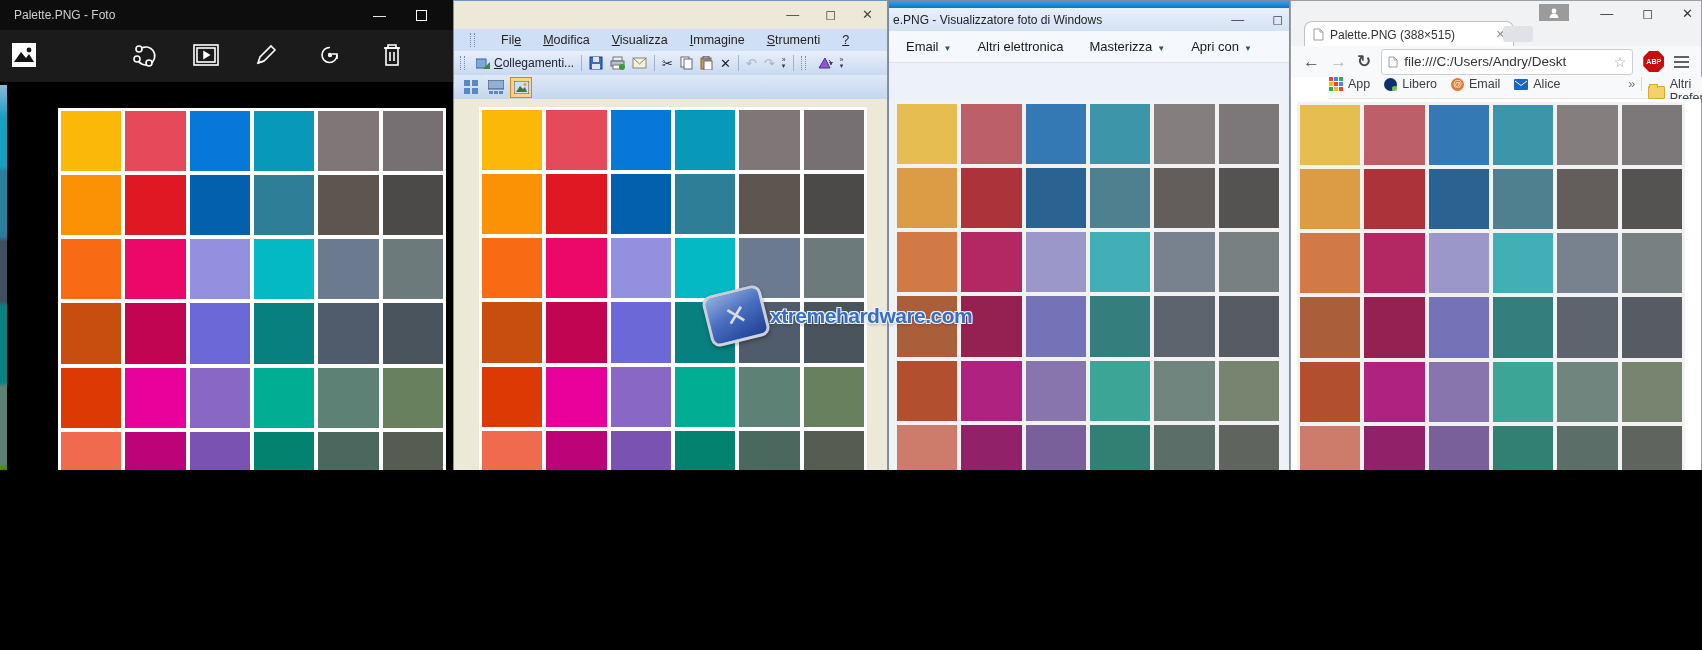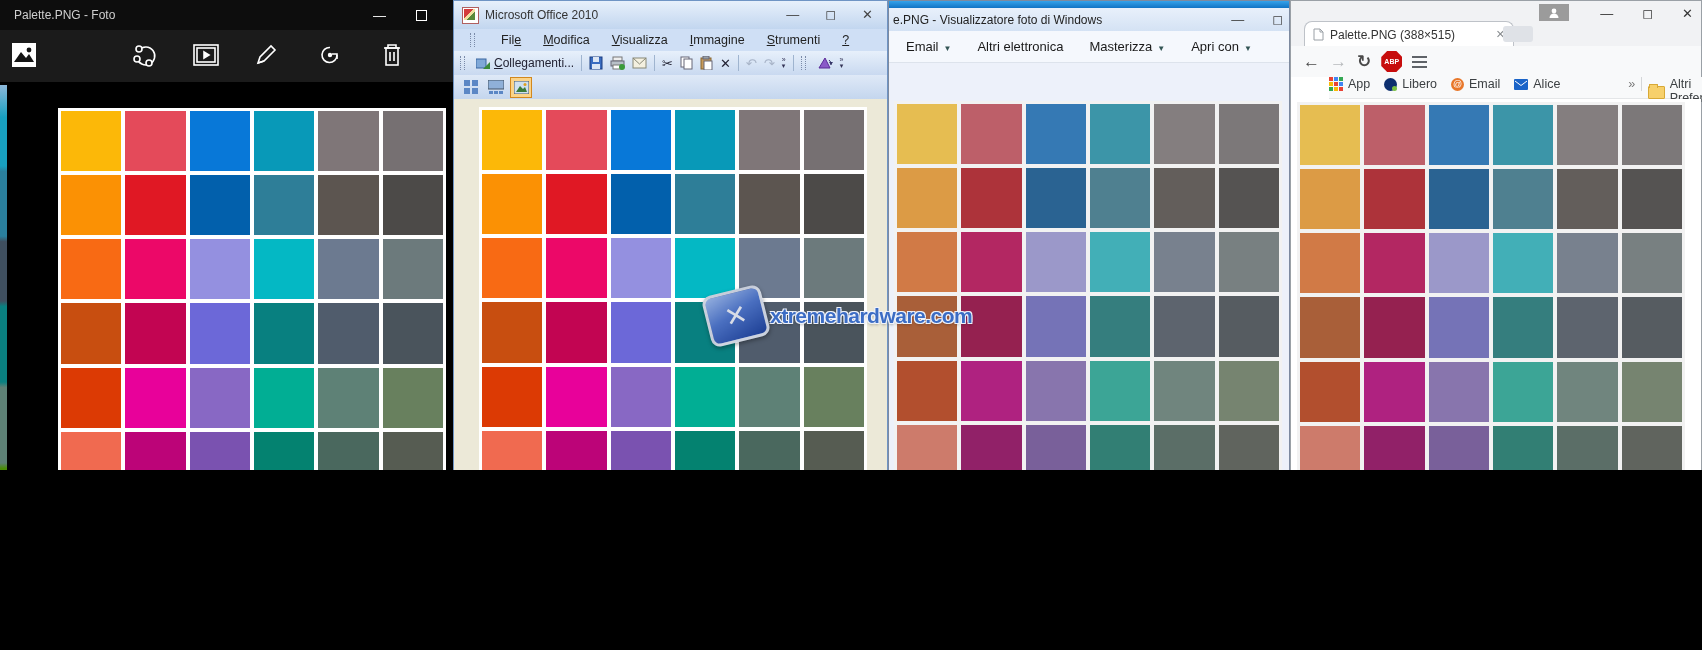--- a/index.html
+++ b/index.html
@@ -219,24 +219,20 @@
         <div class="cell" style="background: rgb(255, 68, 68);"></div>
         <div class="cell" style="background: rgb(154, 3, 144);"></div>
         <div class="cell" style="background: rgb(136, 24, 168);"></div>
         <div class="cell" style="background: rgb(20, 140, 76);"></div>
         <div class="cell" style="background: rgb(16, 132, 16);"></div>
         <div class="cell" style="background: rgb(128, 120, 106);"></div>
       </div>
   </section>
 
   <section class="win office">
-    <div class="abs off-title">
-      <span class="off-icon"></span>
-      <span>Microsoft Office 2010</span>
-    </div>
     <div class="off-caption">
       <span>—</span>
       <span>◻</span>
       <span>✕</span>
     </div>
     <div class="abs off-menubar">
       <span class="grip"></span>
       <span><span>Fil</span><span class="u">e</span><span></span></span>
       <span><span></span><span class="u">M</span><span>odifica</span></span>
       <span><span></span><span class="u">V</span><span>isualizza</span></span>
@@ -497,20 +493,28 @@
           <path d="M7 1 V4 H10" fill="none" stroke="#9aa0a6"></path>
         </svg>
       <span style="flex:1;white-space:nowrap;overflow:hidden">Palette.PNG (388×515)</span>
       <span style="color:#868a8e;font-size:11px">✕</span>
     </div>
     <div class="cr-newtab"></div>
     <div class="abs cr-toolbar">
       <span style="font-weight:bold">←</span>
       <span style="color:#b7babd;font-weight:bold">→</span>
       <span style="font-weight:bold">↻</span>
+      <span class="omnibox">
+        <svg width="10" height="12">
+            <path d="M1 1 H6 L9 4 V11 H1 Z" fill="#fff" stroke="#9aa0a6"></path>
+            <path d="M6 1 V4 H9" fill="none" stroke="#9aa0a6"></path>
+          </svg>
+        <span class="omni-url">file:///C:/Users/Andry/Deskt</span>
+        <span style="color:#9aa0a6;font-size:14px">☆</span>
+      </span>
       <span class="abp">ABP</span>
       <span class="hamb">
           <div></div>
           <div></div>
           <div></div>
         </span>
     </div>
     <div class="abs cr-bookmarks">
       <span class="bm">
         <span class="apps-grid">

